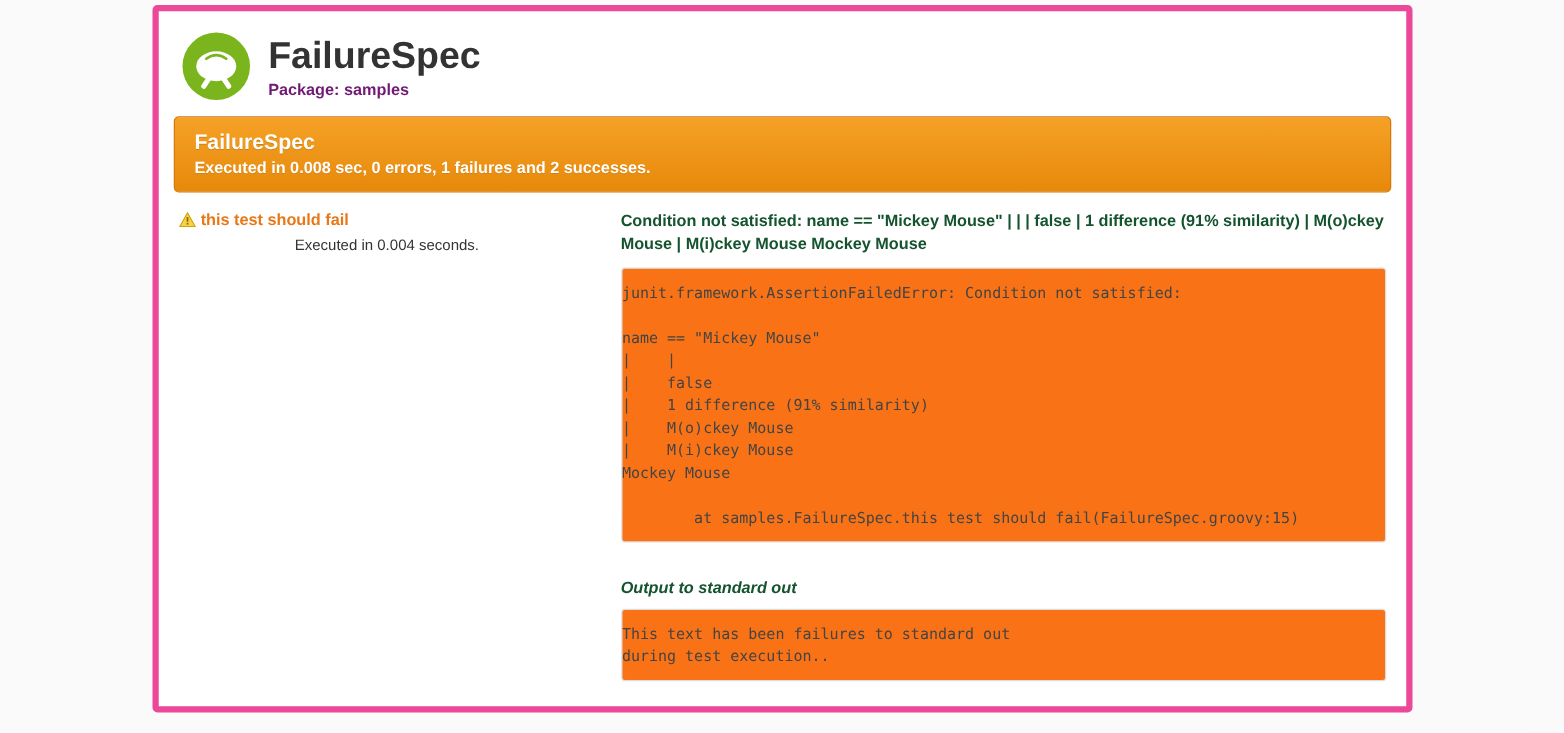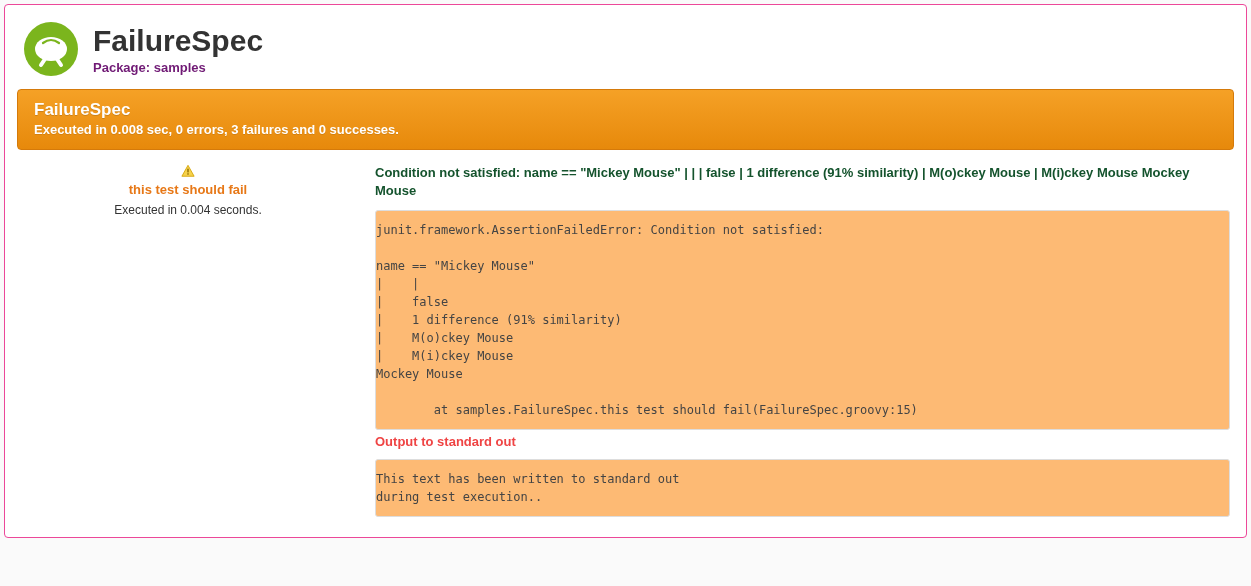--- a/index.html
+++ b/index.html
@@ -1,34 +1,34 @@
 <!DOCTYPE html>
 <html><head>
 <meta charset="utf-8">
 <style>
   * { box-sizing: border-box; }
   body { font-family: Arial, Helvetica, sans-serif; background: #fafafa; margin: 0; padding: 4px; color: #333; }
-  .card { background: #fff; border: 1px solid #ec4899; border-radius: 4px; margin: 0 auto; width: 1243px; }
+  .card { background: #fff; border: 5px solid #ec4899; border-radius: 4px; margin: 0 auto; width: 1008px; }
   .header { display: flex; align-items: center; padding: 16px 18px 12px 18px; }
   .logo { width: 56px; height: 56px; flex-shrink: 0; }
   .title-block { margin-left: 14px; }
   .title-block h1 { margin: 0; font-size: 30px; font-weight: bold; color: #333; }
   .title-block .sub { margin: 2px 0 0 0; font-size: 13px; font-weight: bold; color: #701a75; }
   .banner { background: linear-gradient(#f5a126, #e7890b); color: #fff; padding: 10px 16px 12px 16px; margin: 0 12px; border-radius: 4px; border: 1px solid #d57a0a; }
   .banner .spec-name { font-size: 17px; font-weight: bold; text-shadow: 0 1px 0 rgba(0,0,0,0.15); }
   .banner .spec-summary { font-size: 13px; font-weight: bold; margin-top: 2px; text-shadow: 0 1px 0 rgba(0,0,0,0.1); }
   .body { display: flex; padding: 10px 12px 16px 12px; }
   .left-col { width: 350px; padding: 4px 12px 4px 4px; }
   .right-col { flex: 1; padding: 4px 4px 4px 8px; }
-  .test-title { color: #e77817; font-size: 13px; font-weight: bold; display: flex; align-items: center; gap: 4px; flex-direction: column; }
+  .test-title { color: #e77817; font-size: 13px; font-weight: bold; display: flex; align-items: center; gap: 4px; }
   .test-title svg { width: 14px; height: 14px; flex-shrink: 0; }
   .exec-time { font-size: 12px; color: #333; margin-top: 6px; text-align: center; }
   .fail-msg { color: #14532d; font-size: 13px; font-weight: bold; line-height: 1.4; }
-  .code-block { border: 1px solid #ddd; background: #fdba74; border-radius: 3px; margin-top: 10px; padding: 10px 0; font-family: "Lucida Console", Consolas, Monaco, monospace; font-size: 12px; color: #444; white-space: pre; line-height: 1.5; overflow: auto; }
-  .section-head { color: #ef4444; font-size: 13px; font-weight: bold; margin-top: 4px; }
+  .code-block { border: 1px solid #ddd; background: #f97316; border-radius: 3px; margin-top: 10px; padding: 10px 0; font-family: "Lucida Console", Consolas, Monaco, monospace; font-size: 12px; color: #444; white-space: pre; line-height: 1.5; overflow: auto; }
+  .section-head { color: #14532d; font-size: 13px; font-weight: bold; margin-top: 28px; font-style: italic; }
 </style>
 </head>
 <body>
 
 <div class="card">
   <div class="header">
     <svg class="logo" viewBox="0 0 56 56">
       <circle cx="28" cy="28" r="27" fill="#7bb51d"></circle>
       <path d="M12 28 a16 12 0 0 1 32 0 a16 12 0 0 1 -32 0 z" fill="#fff"></path>
       <path d="M20 22 q4 -3 8 -3 q4 0 8 3" stroke="#7bb51d" stroke-width="2.2" fill="none" stroke-linecap="round"></path>
@@ -36,21 +36,21 @@
       <path d="M34 38 l4 6" stroke="#fff" stroke-width="4" stroke-linecap="round"></path>
     </svg>
     <div class="title-block">
       <h1>FailureSpec</h1>
       <div class="sub">Package: samples</div>
     </div>
   </div>
 
   <div class="banner">
     <div class="spec-name">FailureSpec</div>
-    <div class="spec-summary">Executed in 0.008 sec, 0 errors, 3 failures and 0 successes.</div>
+    <div class="spec-summary">Executed in 0.008 sec, 0 errors, 1 failures and 2 successes.</div>
   </div>
 
   <div class="body">
     <div class="left-col">
       <div class="test-title">
         <svg viewBox="0 0 16 16">
           <path d="M8 1.5 L15 14 L1 14 Z" fill="#f6d24b" stroke="#d4a307" stroke-width="1"></path>
           <rect x="7.2" y="5.4" width="1.6" height="4.2" fill="#8c6800"></rect>
           <rect x="7.2" y="10.6" width="1.6" height="1.6" fill="#8c6800"></rect>
         </svg>
@@ -67,17 +67,17 @@
 |    |
 |    false
 |    1 difference (91% similarity)
 |    M(o)ckey Mouse
 |    M(i)ckey Mouse
 Mockey Mouse
 
         at samples.FailureSpec.this test should fail(FailureSpec.groovy:15)</div>
 
       <div class="section-head">Output to standard out</div>
-      <div class="code-block">This text has been written to standard out
+      <div class="code-block">This text has been failures to standard out
 during test execution..</div>
     </div>
   </div>
 </div>
 
 </body></html>

